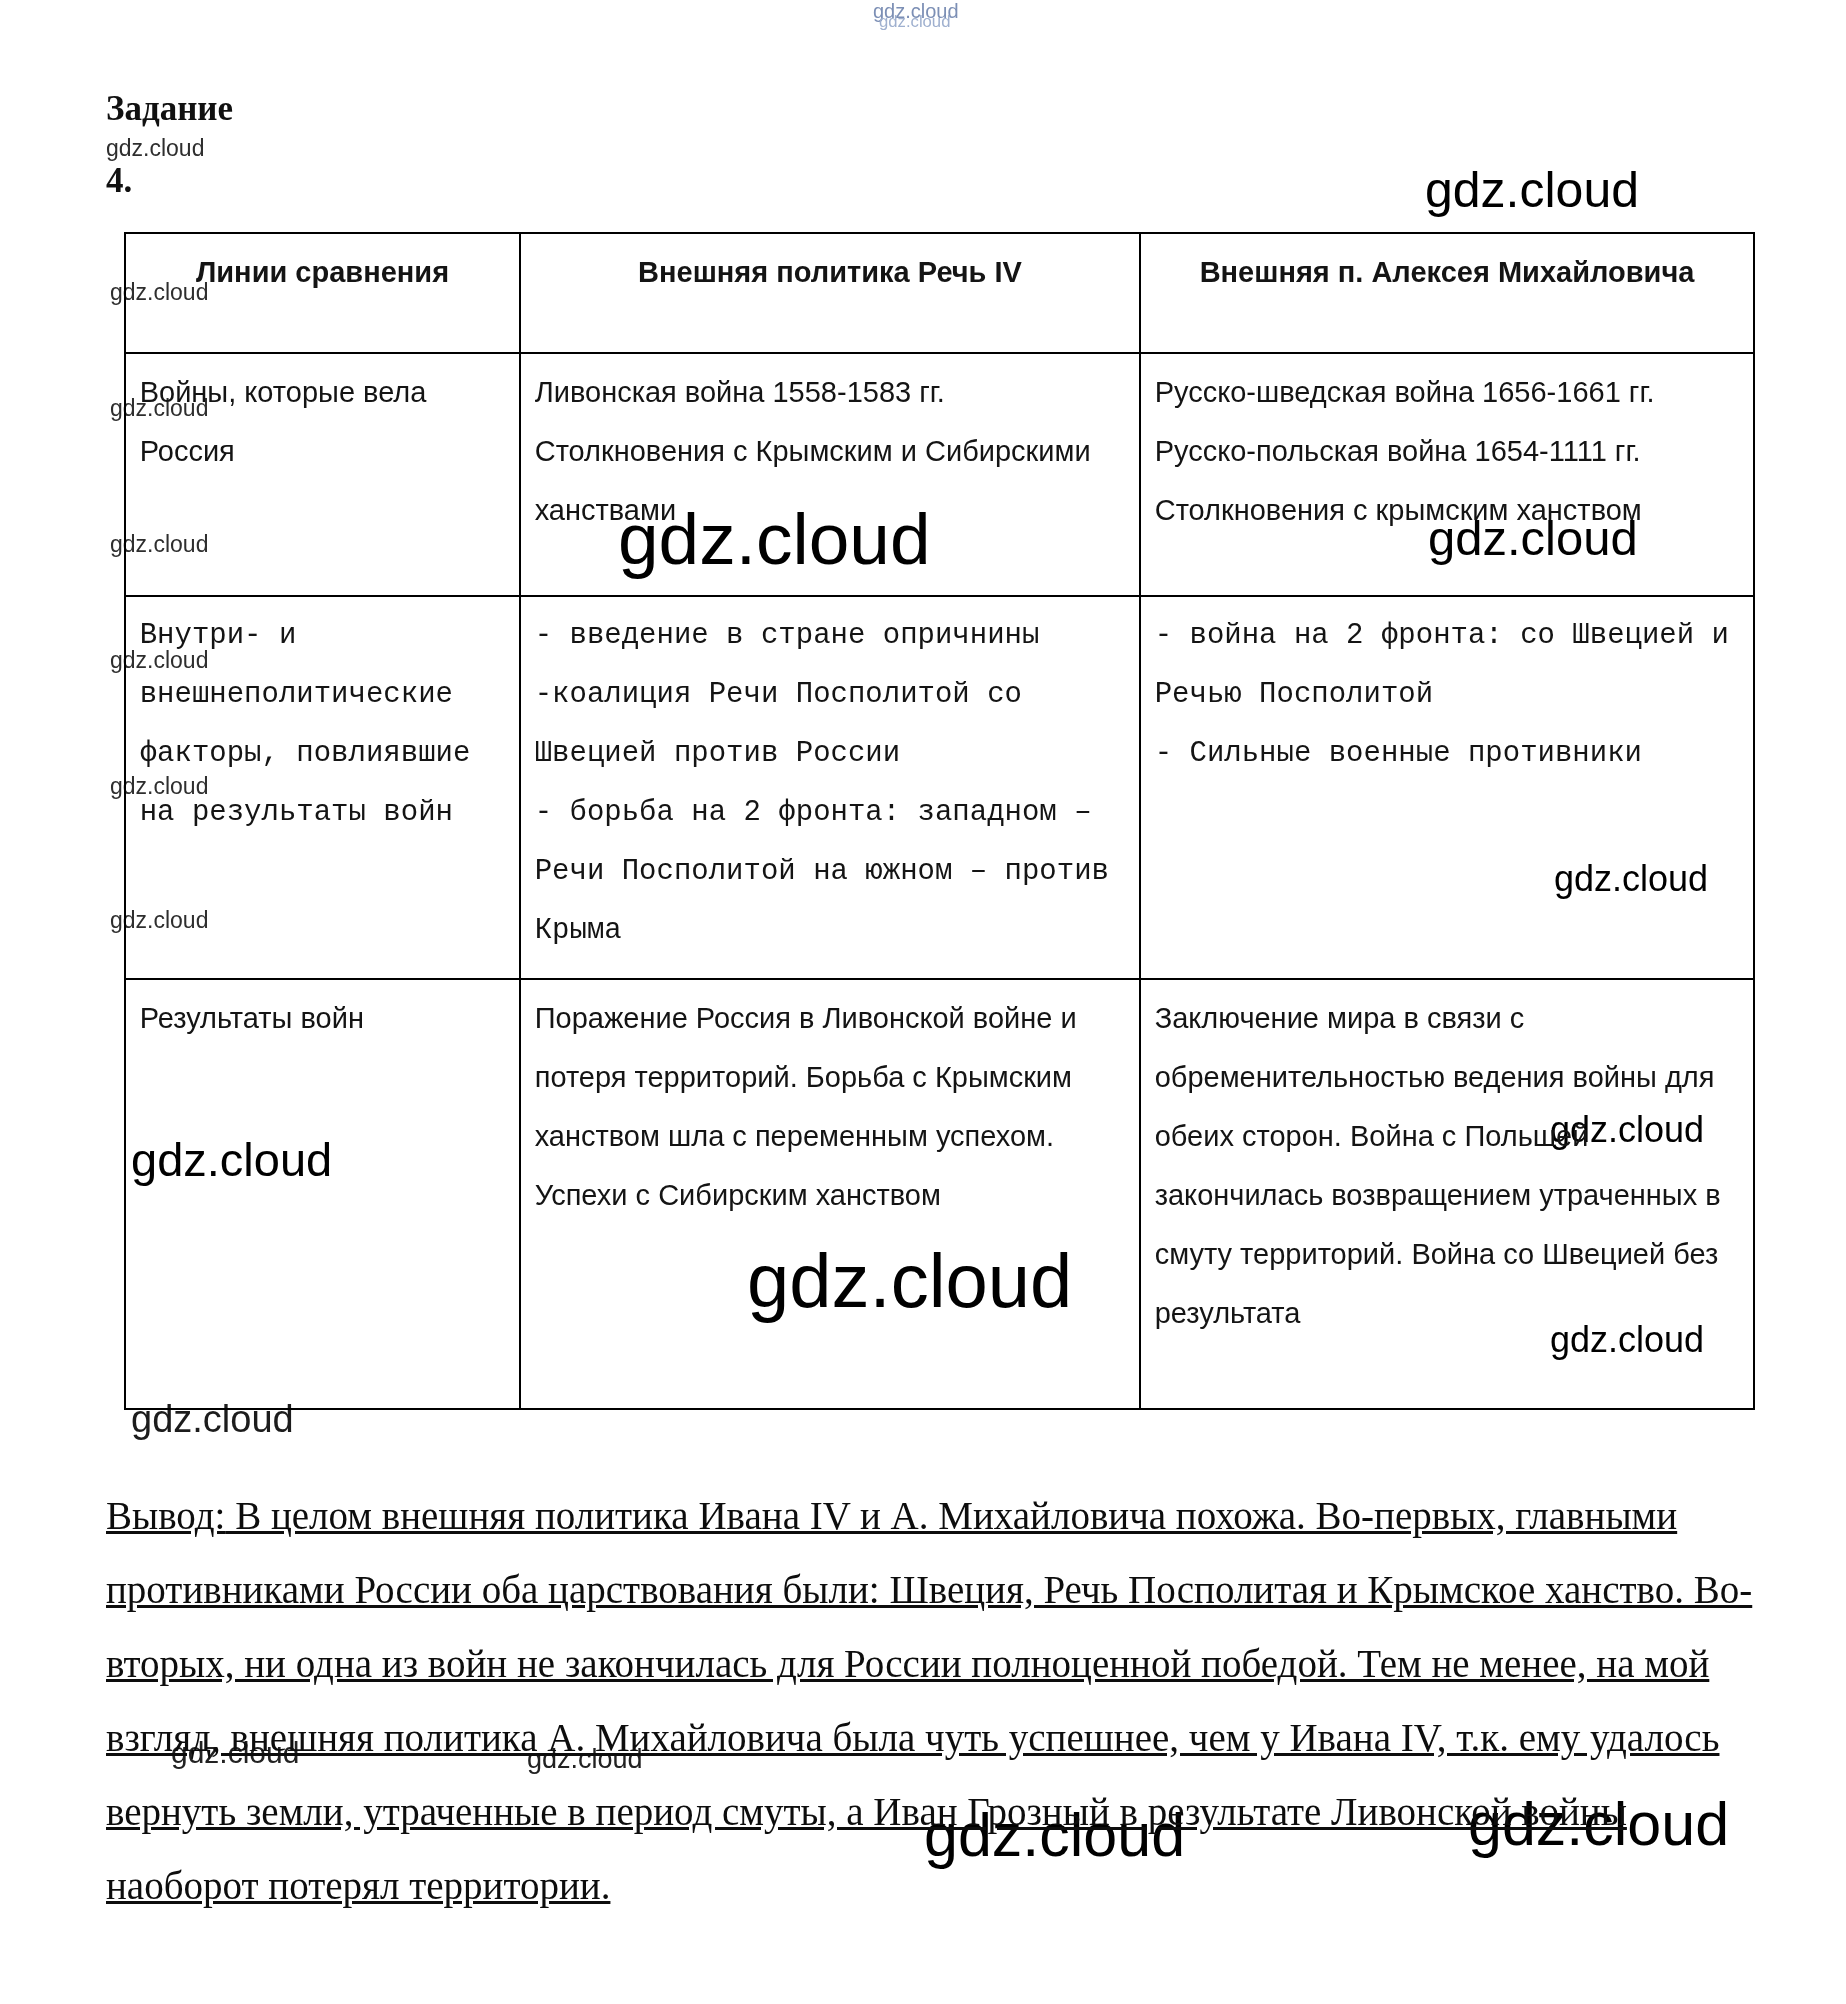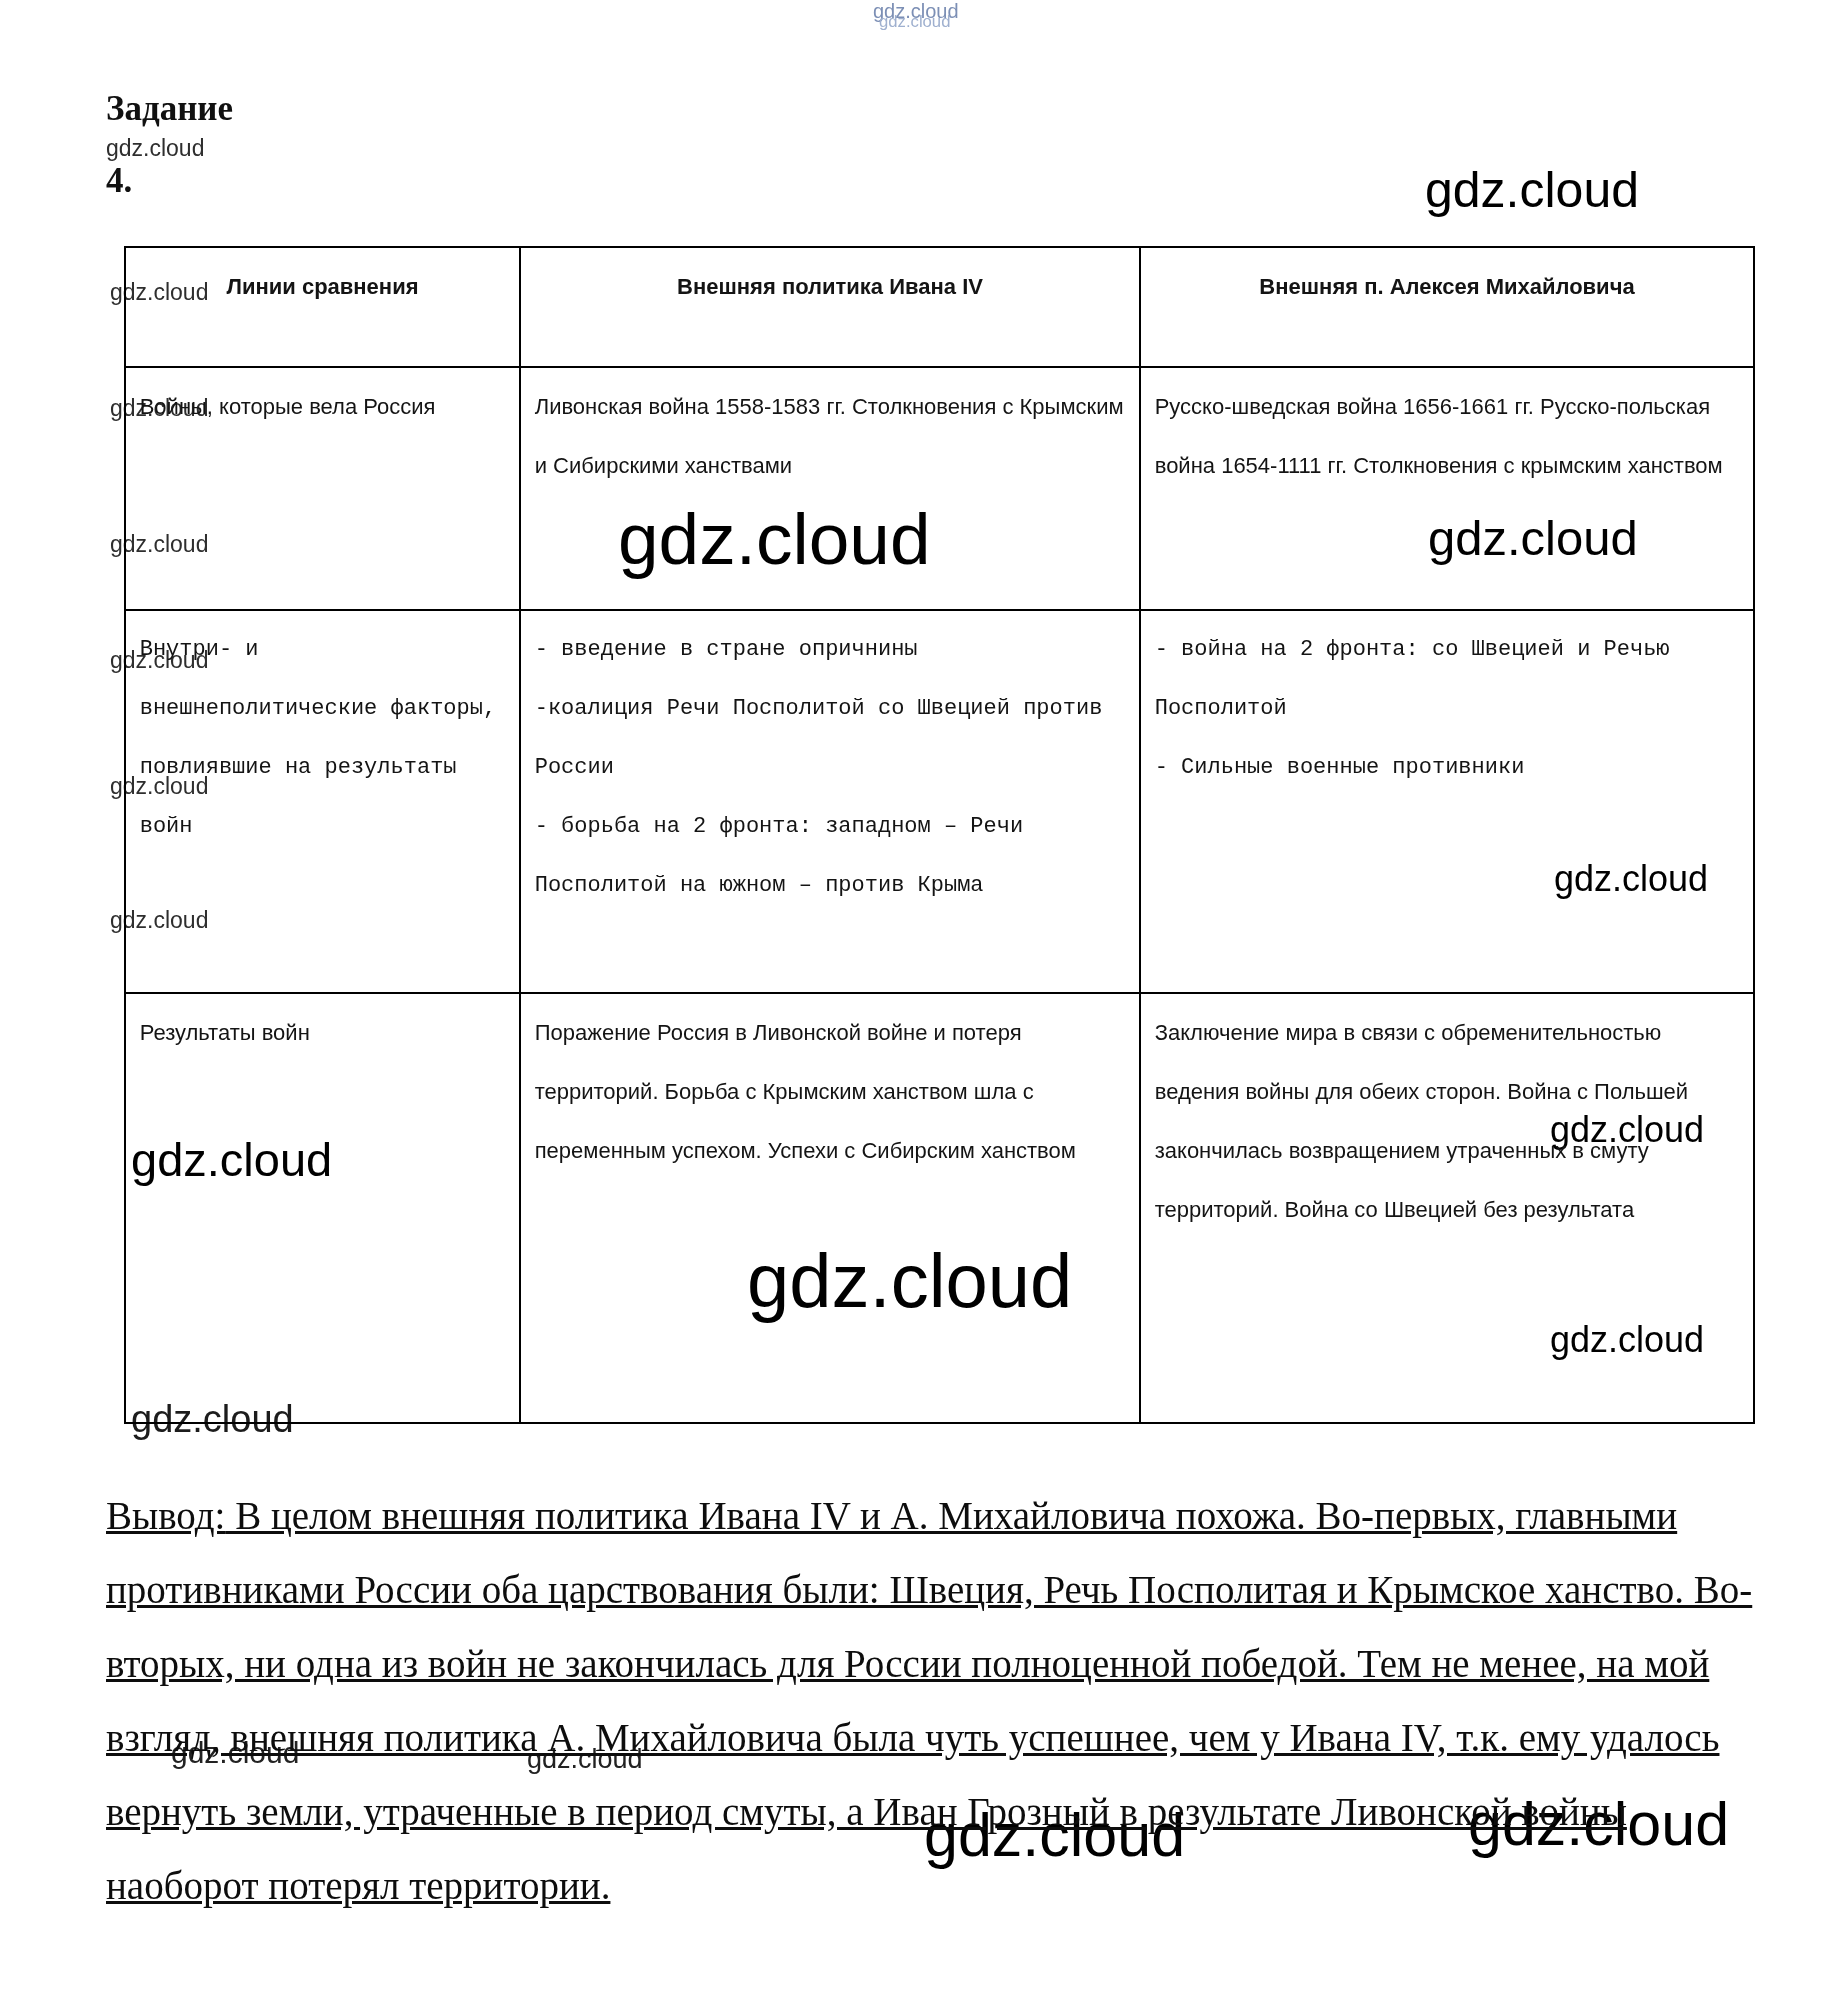--- a/index.html
+++ b/index.html
@@ -23,26 +23,26 @@
   .task-number {
     position: absolute;
     left: 106px;
     top: 161px;
     font-size: 35px;
     font-weight: bold;
   }
   table.cmp-table {
     position: absolute;
     left: 124px;
-    top: 246px;
+    top: 232px;
     width: 1629px;
     border-collapse: collapse;
     table-layout: fixed;
     font-family: "Liberation Sans", sans-serif;
-    font-size: 22px;
+    font-size: 29px;
     color: #141414;
   }
   .cmp-table th, .cmp-table td {
     border: 2.3px solid #000;
     vertical-align: top;
     box-sizing: border-box;
     padding: 9px 13.7px;
   }
   .cmp-table th {
     text-align: center;
@@ -106,21 +106,21 @@
 
 <table class="cmp-table">
   <colgroup>
     <col style="width:395px">
     <col style="width:620px">
     <col style="width:614px">
   </colgroup>
   <tbody>
     <tr>
       <th>Линии сравнения</th>
-      <th>Внешняя политика Ивана IV</th>
+      <th>Внешняя политика Речь IV</th>
       <th>Внешняя п. Алексея Михайловича</th>
     </tr>
     <tr style="height:243px;">
       <td>Войны, которые вела Россия</td>
       <td>Ливонская война 1558-1583 гг. Столкновения с Крымским и Сибирскими ханствами</td>
       <td>Русско-шведская война 1656-1661 гг. Русско-польская война 1654-1111 гг. Столкновения с крымским ханством</td>
     </tr>
     <tr style="height:383px;font-family:Liberation Mono, monospace;">
       <td>Внутри- и внешнеполитические факторы, повлиявшие на результаты войн</td>
       <td>- введение в стране опричнины

